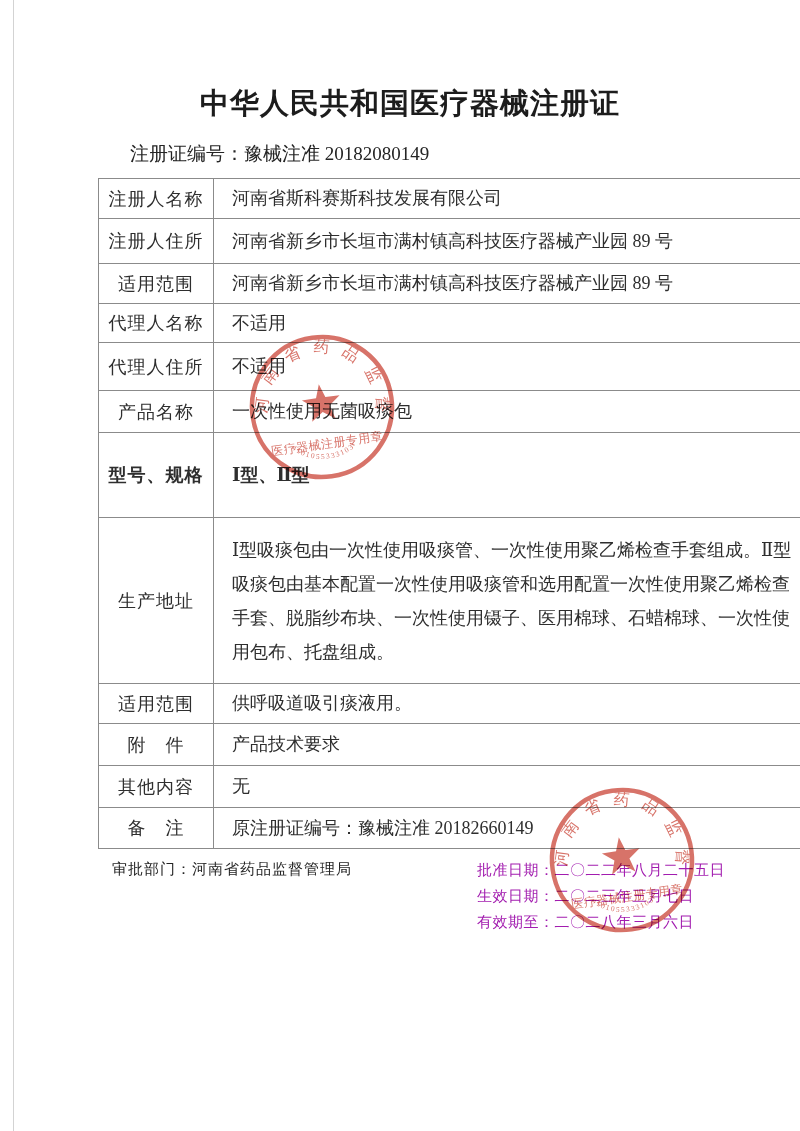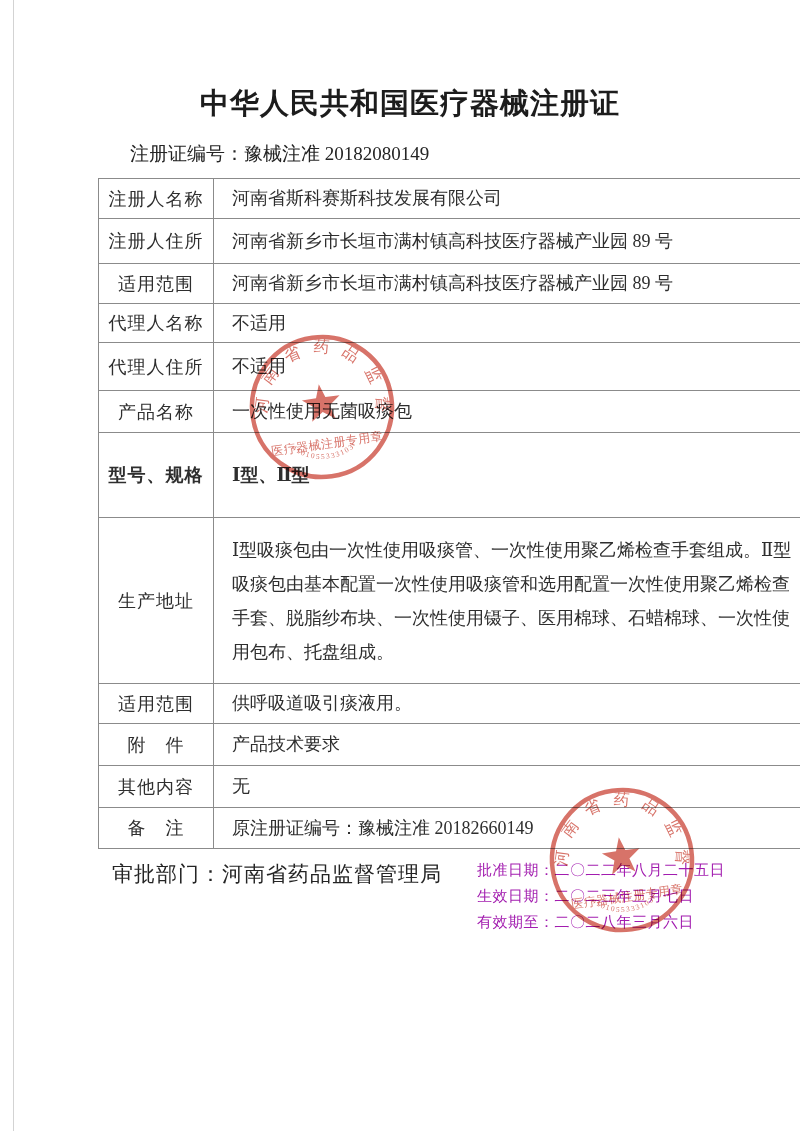--- a/index.html
+++ b/index.html
@@ -26,21 +26,21 @@
     border:1px solid #8b8b8b; font-size:18px; color:#2e2e2e;
     vertical-align:middle; overflow:hidden;
   }
   td.lbl { width:112px; text-align:center; letter-spacing:1px; }
   td.val { padding:2px 10px 2px 18px; line-height:1.7; }
   tr.h40 { height:40px; } tr.h45 { height:45px; } tr.h39 { height:39px; }
   tr.h48 { height:48px; } tr.h42 { height:42px; } tr.h85 { height:85px;font-weight:bold; }
   tr.h166 { height:166px; } tr.h41 { height:41px; }
   tr.h166 td.val { line-height:34px; }
   .dept {
-    position:absolute; left:112px; top:860px; font-size:21px; color:#242424; letter-spacing:1px;
+    position:absolute; left:112px; top:860px; font-size:15px; color:#242424; letter-spacing:1px;
   }
   .dates {
     position:absolute; left:477px; top:857px; font-size:15px; color:#a21caf;
   }
   .dates .date-line { height:26px; line-height:26px; letter-spacing:0.5px; }
   .stamp {
     position:absolute; width:150px; height:150px;
     mix-blend-mode:multiply; opacity:.82;
   }
   .stamp-1 { left:247px; top:332px; transform:rotate(-8deg); }

